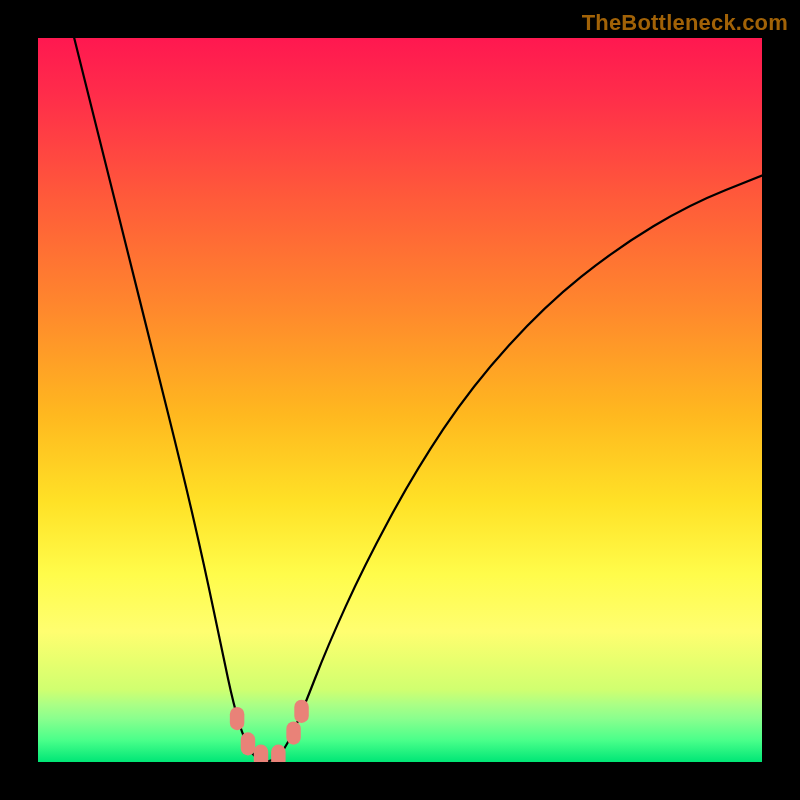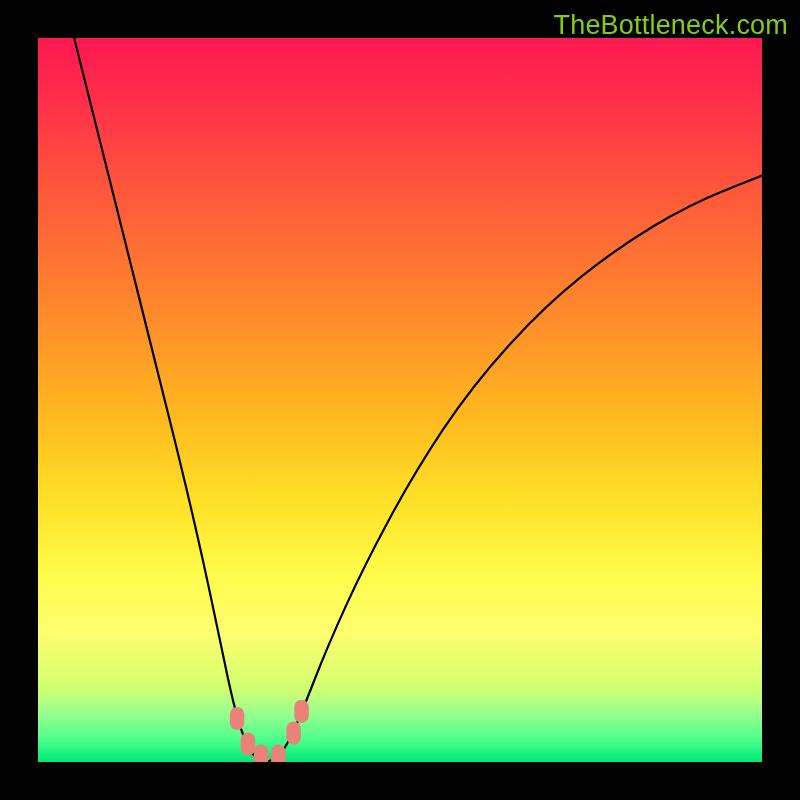--- a/index.html
+++ b/index.html
@@ -50,23 +50,23 @@
     inset: 0;
   }
   #markers {
     position: absolute;
     inset: 0;
   }
   #watermark {
     position: absolute;
     top: 10px;
     right: 12px;
-    color: #84cc16;
-    font-size: 27px;
-    font-weight: 400;
+    color: #a16207;
+    font-size: 22px;
+    font-weight: 700;
     letter-spacing: 0.2px;
     user-select: none;
   }
 </style>
 </head>
 <body>
 
 <div id="frame">
 
   <div id="plot-area">

